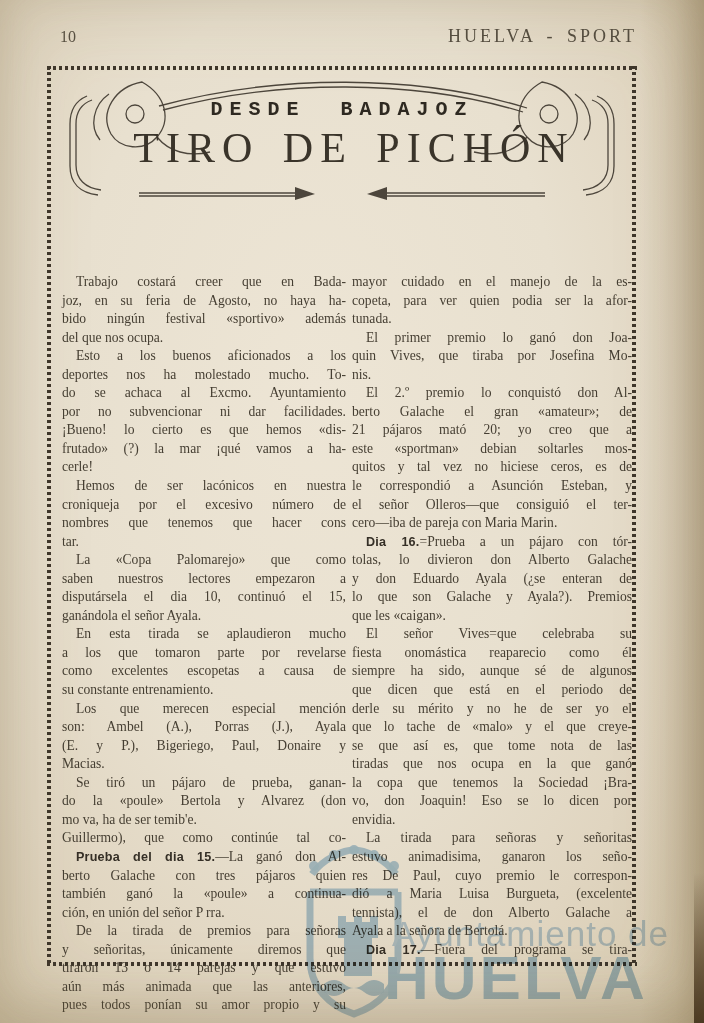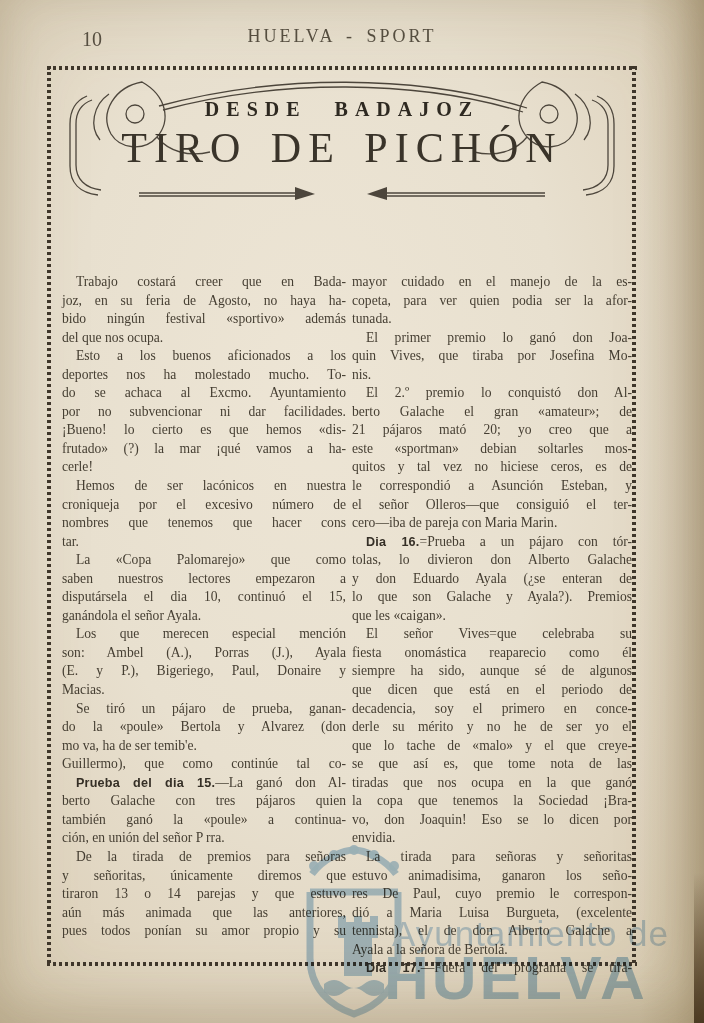--- a/index.html
+++ b/index.html
@@ -10,39 +10,39 @@
 
   
   .edge-right{position:absolute;top:0;right:0;width:64px;height:100%;pointer-events:none;
     background:linear-gradient(90deg, rgba(150,128,90,0) 0%, rgba(150,128,90,.18) 55%, rgba(125,102,65,.34) 100%);}
   .edge-right-dark{position:absolute;right:0;bottom:0;width:10px;height:150px;pointer-events:none;
     background:linear-gradient(180deg, rgba(58,38,16,0) 0%, rgba(58,38,16,.55) 55%, rgba(38,22,6,.85) 100%);}
   .vignette{position:absolute;inset:0;pointer-events:none;
     box-shadow:inset 0 0 90px rgba(120,100,60,.22), inset 0 -18px 40px rgba(120,100,60,.18);}
 
   
-  .pagenum{position:absolute;left:82px;top:28px;font-size:20px;color:#564f42;}
-  .masthead{position:absolute;left:47px;top:26px;width:590px;text-align:center;
+  .pagenum{position:absolute;left:60px;top:28px;font-size:16px;color:#564f42;}
+  .masthead{position:absolute;left:47px;top:26px;width:590px;text-align:right;
     font-size:18px;letter-spacing:3px;color:#544d40;word-spacing:4px;}
 
   
   .dot-h{position:absolute;height:4px;left:47px;width:590px;
     background:repeating-linear-gradient(90deg,#3e362b 0 3px,rgba(0,0,0,0) 3px 6px);}
   .dot-v{position:absolute;width:4px;top:66px;height:900px;
     background:repeating-linear-gradient(180deg,#3e362b 0 3px,rgba(0,0,0,0) 3px 6px);}
   .dot-top{top:66px;} .dot-bottom{top:962px;}
   .dot-left{left:47px;} .dot-right{left:632px;}
 
   
   .art-header{position:absolute;left:47px;top:66px;width:590px;height:142px;}
   .art-header svg{position:absolute;left:0;top:0;}
   .kicker{position:absolute;left:0;top:32px;width:100%;text-align:center;
-    font-family:Liberation Serif, serif;font-weight:bold;font-size:20px;
+    font-family:Liberation Mono, monospace;font-weight:bold;font-size:20px;
     letter-spacing:7px;word-spacing:16px;color:#2e2921;}
-  .main-title{position:absolute;left:0;top:58px;width:100%;text-align:center;
+  .main-title{position:absolute;left:12px;top:58px;width:100%;text-align:center;
     font-size:42px;letter-spacing:7px;word-spacing:6px;color:#3a342a;font-weight:400;}
 
   
   .col{position:absolute;top:227px;font-size:13.6px;line-height:18.55px;color:#453e32;margin-top:46px;}
   .col-left{left:62px;width:284px;}
   .col-right{left:352px;width:280px;}
   .para{margin:0;}
   .ln{text-align:justify;text-align-last:justify;white-space:normal;}
   .ln-first.indent{text-indent:14px;}
   .ln-last{text-align:left;text-align-last:left;}
@@ -132,20 +132,26 @@
         <div class="ln">nombres que tenemos que hacer cons</div>
         <div class="ln ln-last">tar.</div>
       </div>
       <div class="para">
         <div class="ln ln-first indent">La «Copa Palomarejo» que como</div>
         <div class="ln">saben nuestros lectores empezaron a</div>
         <div class="ln">disputársela el dia 10, continuó el 15,</div>
         <div class="ln ln-last">ganándola el señor Ayala.</div>
       </div>
       <div class="para">
+        <div class="ln ln-first indent">En esta tirada se aplaudieron mucho</div>
+        <div class="ln">a los que tomaron parte por revelarse</div>
+        <div class="ln">como excelentes escopetas a causa de</div>
+        <div class="ln ln-last">su constante entrenamiento.</div>
+      </div>
+      <div class="para">
         <div class="ln ln-first indent">Los que merecen especial mención</div>
         <div class="ln">son: Ambel (A.), Porras (J.), Ayala</div>
         <div class="ln">(E. y P.), Bigeriego, Paul, Donaire y</div>
         <div class="ln ln-last">Macias.</div>
       </div>
       <div class="para">
         <div class="ln ln-first indent">Se tiró un pájaro de prueba, ganan-</div>
         <div class="ln">do la «poule» Bertola y Alvarez (don</div>
         <div class="ln ln-last">mo va, ha de ser temib'e.</div>
         <div class="ln">Guillermo), que como continúe tal co-</div>
@@ -190,21 +196,20 @@
         <div class="ln">tolas, lo divieron don Alberto Galache</div>
         <div class="ln">y don Eduardo Ayala (¿se enteran de</div>
         <div class="ln">lo que son Galache y Ayala?). Premios</div>
         <div class="ln ln-last">que les «caigan».</div>
       </div>
       <div class="para">
         <div class="ln ln-first indent">El señor Vives=que celebraba su</div>
         <div class="ln">fiesta onomástica reaparecio como él</div>
         <div class="ln">siempre ha sido, aunque sé de algunos</div>
         <div class="ln">que dicen que está en el periodo de</div>
-        <div class="ln">decadencia, soy el primero en conce-</div>
         <div class="ln">derle su mérito y no he de ser yo el</div>
         <div class="ln">que lo tache de «malo» y el que creye-</div>
         <div class="ln">se que así es, que tome nota de las</div>
         <div class="ln">tiradas que nos ocupa en la que ganó</div>
         <div class="ln">la copa que tenemos la Sociedad ¡Bra-</div>
         <div class="ln">vo, don Joaquin! Eso se lo dicen por</div>
         <div class="ln ln-last">envidia.</div>
       </div>
       <div class="para">
         <div class="ln ln-first indent">La tirada para señoras y señoritas</div>

